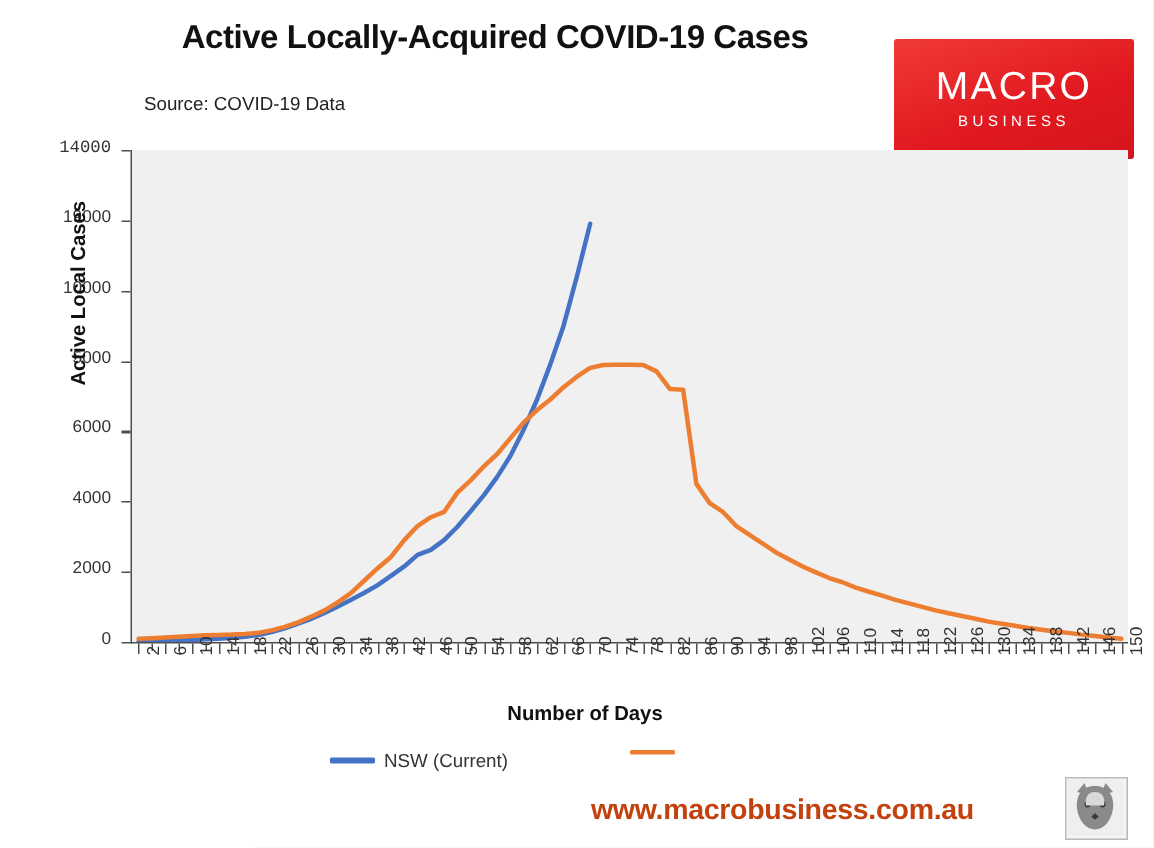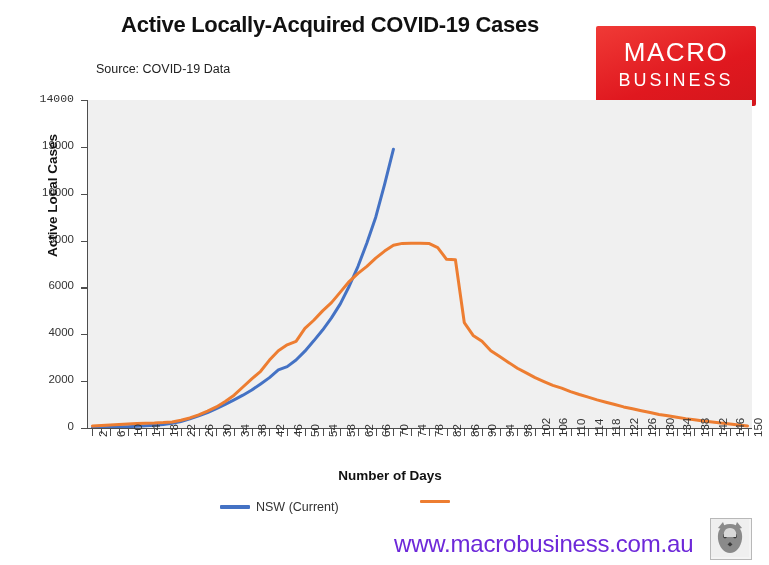--- a/index.html
+++ b/index.html
@@ -29,21 +29,21 @@
     background:linear-gradient(160deg,#f03a36 0%,#e0181f 60%,#d4161c 100%);
     border-radius:2px;
     color:#ffffff;
     display:flex;flex-direction:column;justify-content:center;align-items:center;margin-top:18px;
   }
   .logo-macro{
     font-size:26px;letter-spacing:1.5px;line-height:1.05;
     font-family:"Liberation Sans", sans-serif;font-weight:400;
   }
   .logo-business{
-    font-size:18px;letter-spacing:3px;line-height:1.3;margin-top:3px;
+    font-size:10px;letter-spacing:3px;line-height:1.3;margin-top:3px;
     font-family:"Liberation Sans", sans-serif;font-weight:400;
   }
 
   
   .plot{
     position:absolute;left:88px;top:100px;width:664px;height:328px;
     background:#f0f0f0;
   }
   .axisline{position:absolute;background:#4d4d4d;}
   #yaxis{left:87px;top:100px;width:1.4px;height:329px;}
@@ -83,21 +83,21 @@
   }
   .legend-item{position:absolute;top:0;display:flex;align-items:center;}
   .legend-item.a{left:0px;}
   .legend-item.b{left:200px;}
   .legend-swatch{width:30px;height:3.2px;border-radius:1px;margin-right:6px;}
   .legend-text{font-size:12.5px;color:#333333;}
 
   
   .url{
     position:absolute;left:394px;top:530px;
-    font-size:24px;font-weight:normal;color:#6d28d9;
+    font-size:19px;font-weight:bold;color:#c2410c;
     letter-spacing:-0.2px;
   }
   .wolf{
     position:absolute;left:710px;top:518px;width:40px;height:40px;
     border:1px solid #b8b8b8;background:#f4f4f4;
     overflow:hidden;
   }
   svg{display:block;}
 </style>
 </head>

